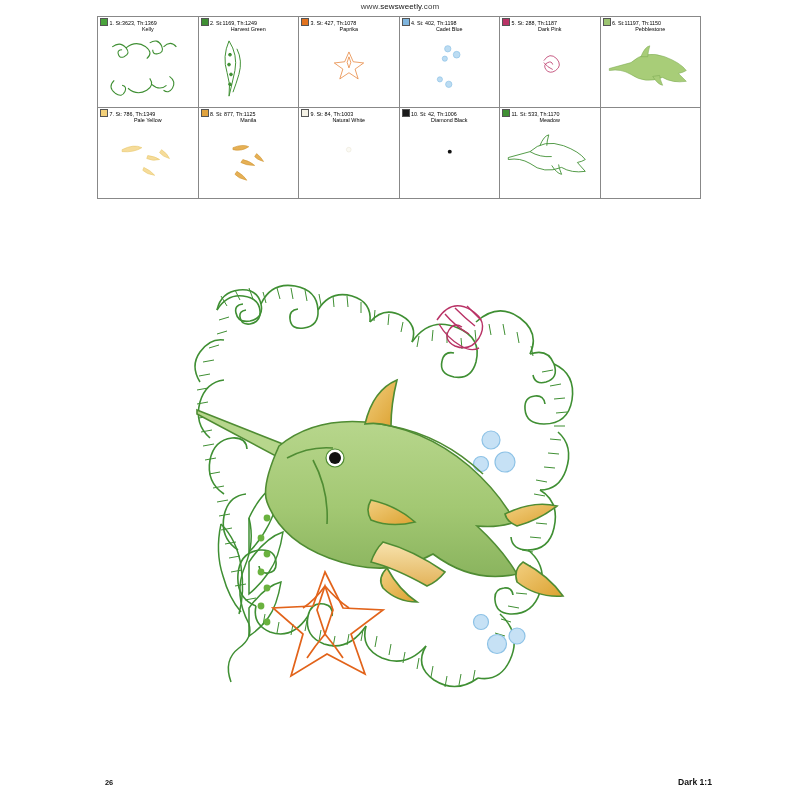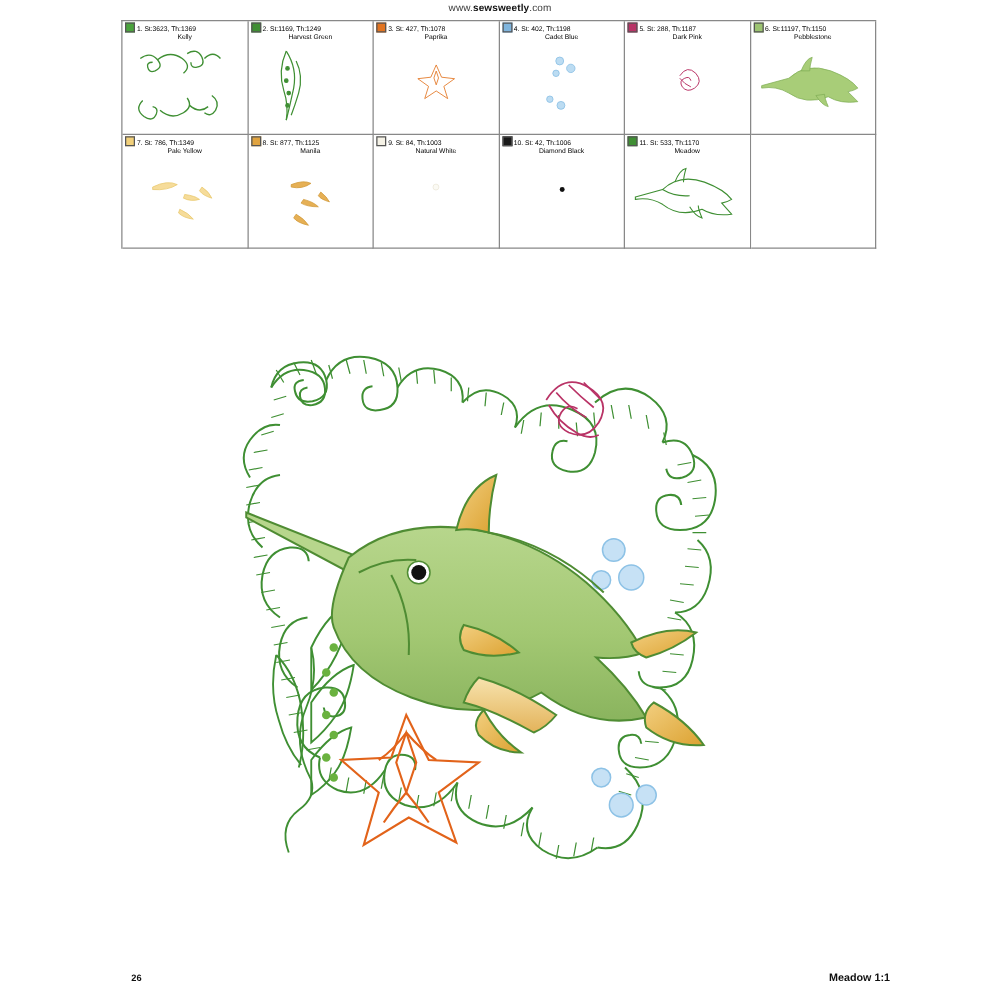--- a/index.html
+++ b/index.html
@@ -20,21 +20,21 @@
   .site-header {
     position: absolute;
     top: 2px;
     left: 0;
     width: 800px;
     text-align: center;
     font-size: 8px;
     color: #3a3a3a;
     letter-spacing: 0.1px;
   }
-  .site-header .brand-bold { font-weight: bold; color: #111; margin-top: 32px; }
+  .site-header .brand-bold { font-weight: normal; color: #111; margin-top: 32px; }
 
   
   .color-chart {
     position: absolute;
     left: 97px;
     top: 16px;
     width: 604px;
     border-left: 1px solid #888;
     border-top: 1px solid #888;
     box-sizing: border-box;
@@ -483,14 +483,14 @@
       <path d="M216 164 q52 10 92 48" fill="none"></path>
 
       <circle cx="160" cy="196" r="9" fill="#ffffff" stroke="#4f8c33" stroke-width="1.2"></circle>
       <circle cx="160" cy="196" r="6" fill="#111111" stroke="none"></circle>
     </g>
   </svg>
 </div>
 
 <div class="footer">
   <div class="footer-pages">26</div>
-  <div class="footer-scale">Meadow 1:1</div>
+  <div class="footer-scale">Dark 1:1</div>
 </div>
 
 </body></html>

